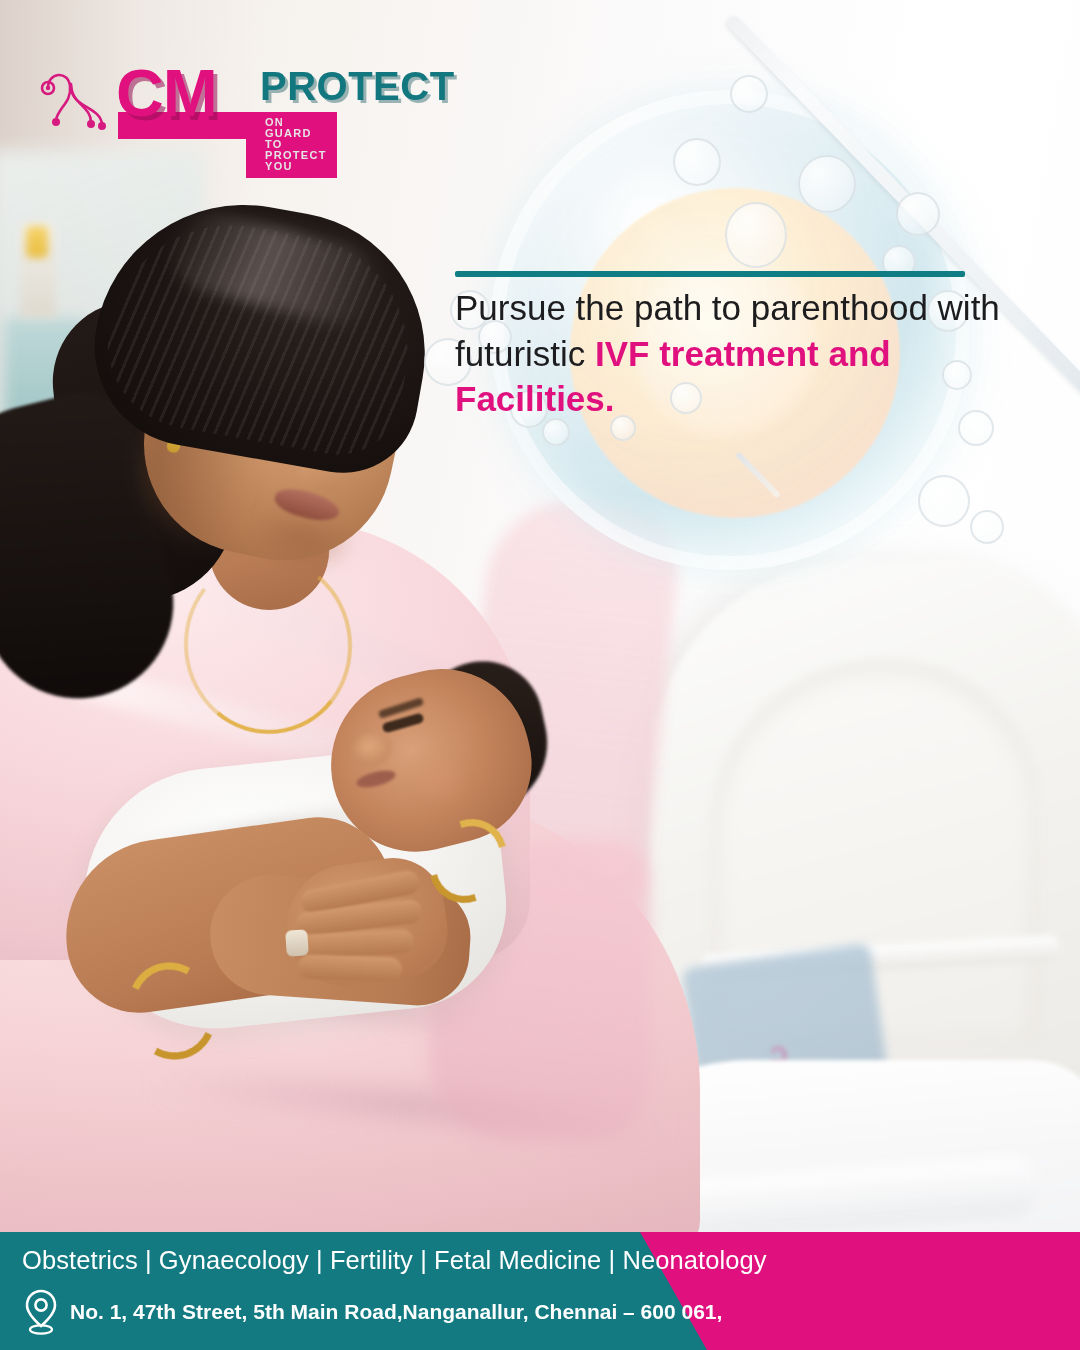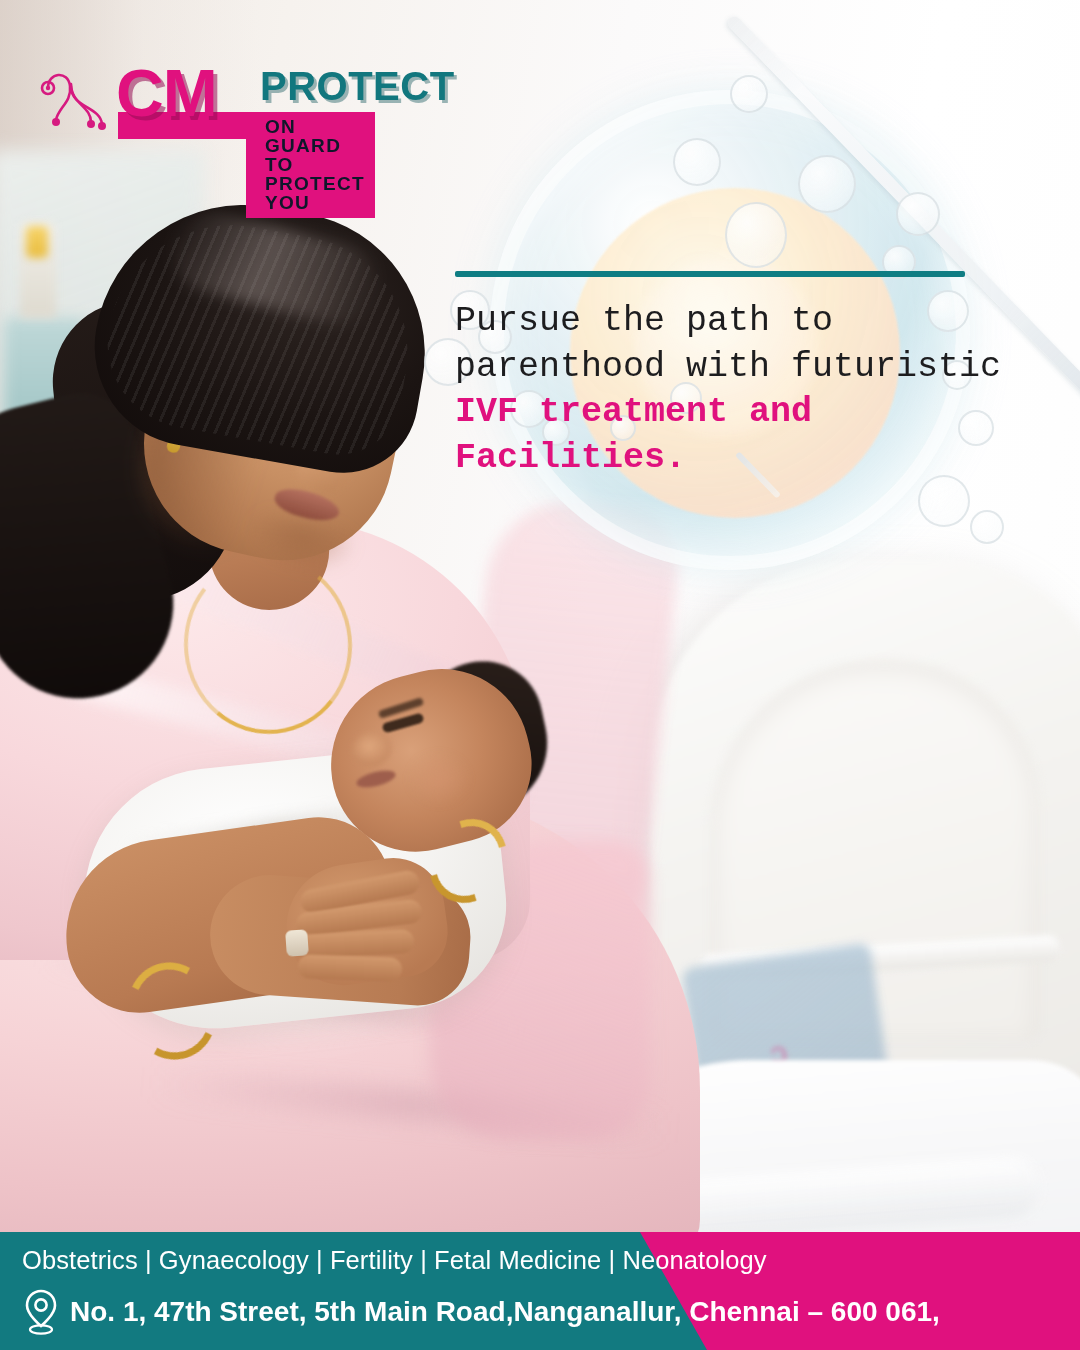--- a/index.html
+++ b/index.html
@@ -621,27 +621,27 @@
     font-family: "Liberation Sans", sans-serif;
   }
   .rule {
     margin-top: 19px;
     width: 510px;
     height: 6px;
     background: #0f7d83;
     border-radius: 2px;
   }
   .subcopy {
-    margin-top: 22px;
+    margin-top: 8px;
     font-size: 35px;
     line-height: 1.30;
     color: #1d1d1f;
     font-weight: 400;
     width: 590px;
-    font-family: Liberation Mono, monospace;
+    font-family: Liberation Sans, sans-serif;
   }
   .subcopy .hl {
     color: #e0117e;
     font-weight: 700;
   }
 
   
   .logo { position: absolute; left: 38px; top: 52px; height: 92px; }
   .logo-steth { position: absolute; left: 0; top: 6px; width: 80px; height: 80px; }
   .logo-cm {
@@ -664,22 +664,22 @@
     color: #12777e;
     line-height: 1;
     text-shadow: 3px 3px 0 rgba(10,80,86,.40);
     font-family: "Liberation Sans", sans-serif;
   }
   .logo-tag-band {
     position: absolute;
     left: 208px; top: 60px;
     padding: 5px 10px 6px 19px;
     background: #e0117e;
-    color: #0f172a;
-    font-size: 19px;
+    color: #e5e5e5;
+    font-size: 11px;
     font-weight: 700;
     letter-spacing: 1.3px;
     line-height: 1;
     font-family: "Liberation Sans", sans-serif;
   }
   .logo-cm-band {
     position: absolute;
     left: 80px; top: 60px;
     width: 140px; height: 27px;
     background: #e0117e;
@@ -716,21 +716,21 @@
   .addr-row {
     position: absolute;
     left: 22px; top: 56px;
     display: flex;
     align-items: center;
     gap: 10px;
   }
   .pin-icon { width: 38px; height: 48px; flex: 0 0 auto; }
   .address {
     color: #ffffff;
-    font-size: 28px;
+    font-size: 21px;
     font-weight: 700;
     letter-spacing: 0;
     white-space: nowrap;
     font-family: "Liberation Sans", sans-serif;
   }
   .contact {
     position: absolute;
     left: 700px; top: 13px;
     display: flex;
     align-items: flex-start;

